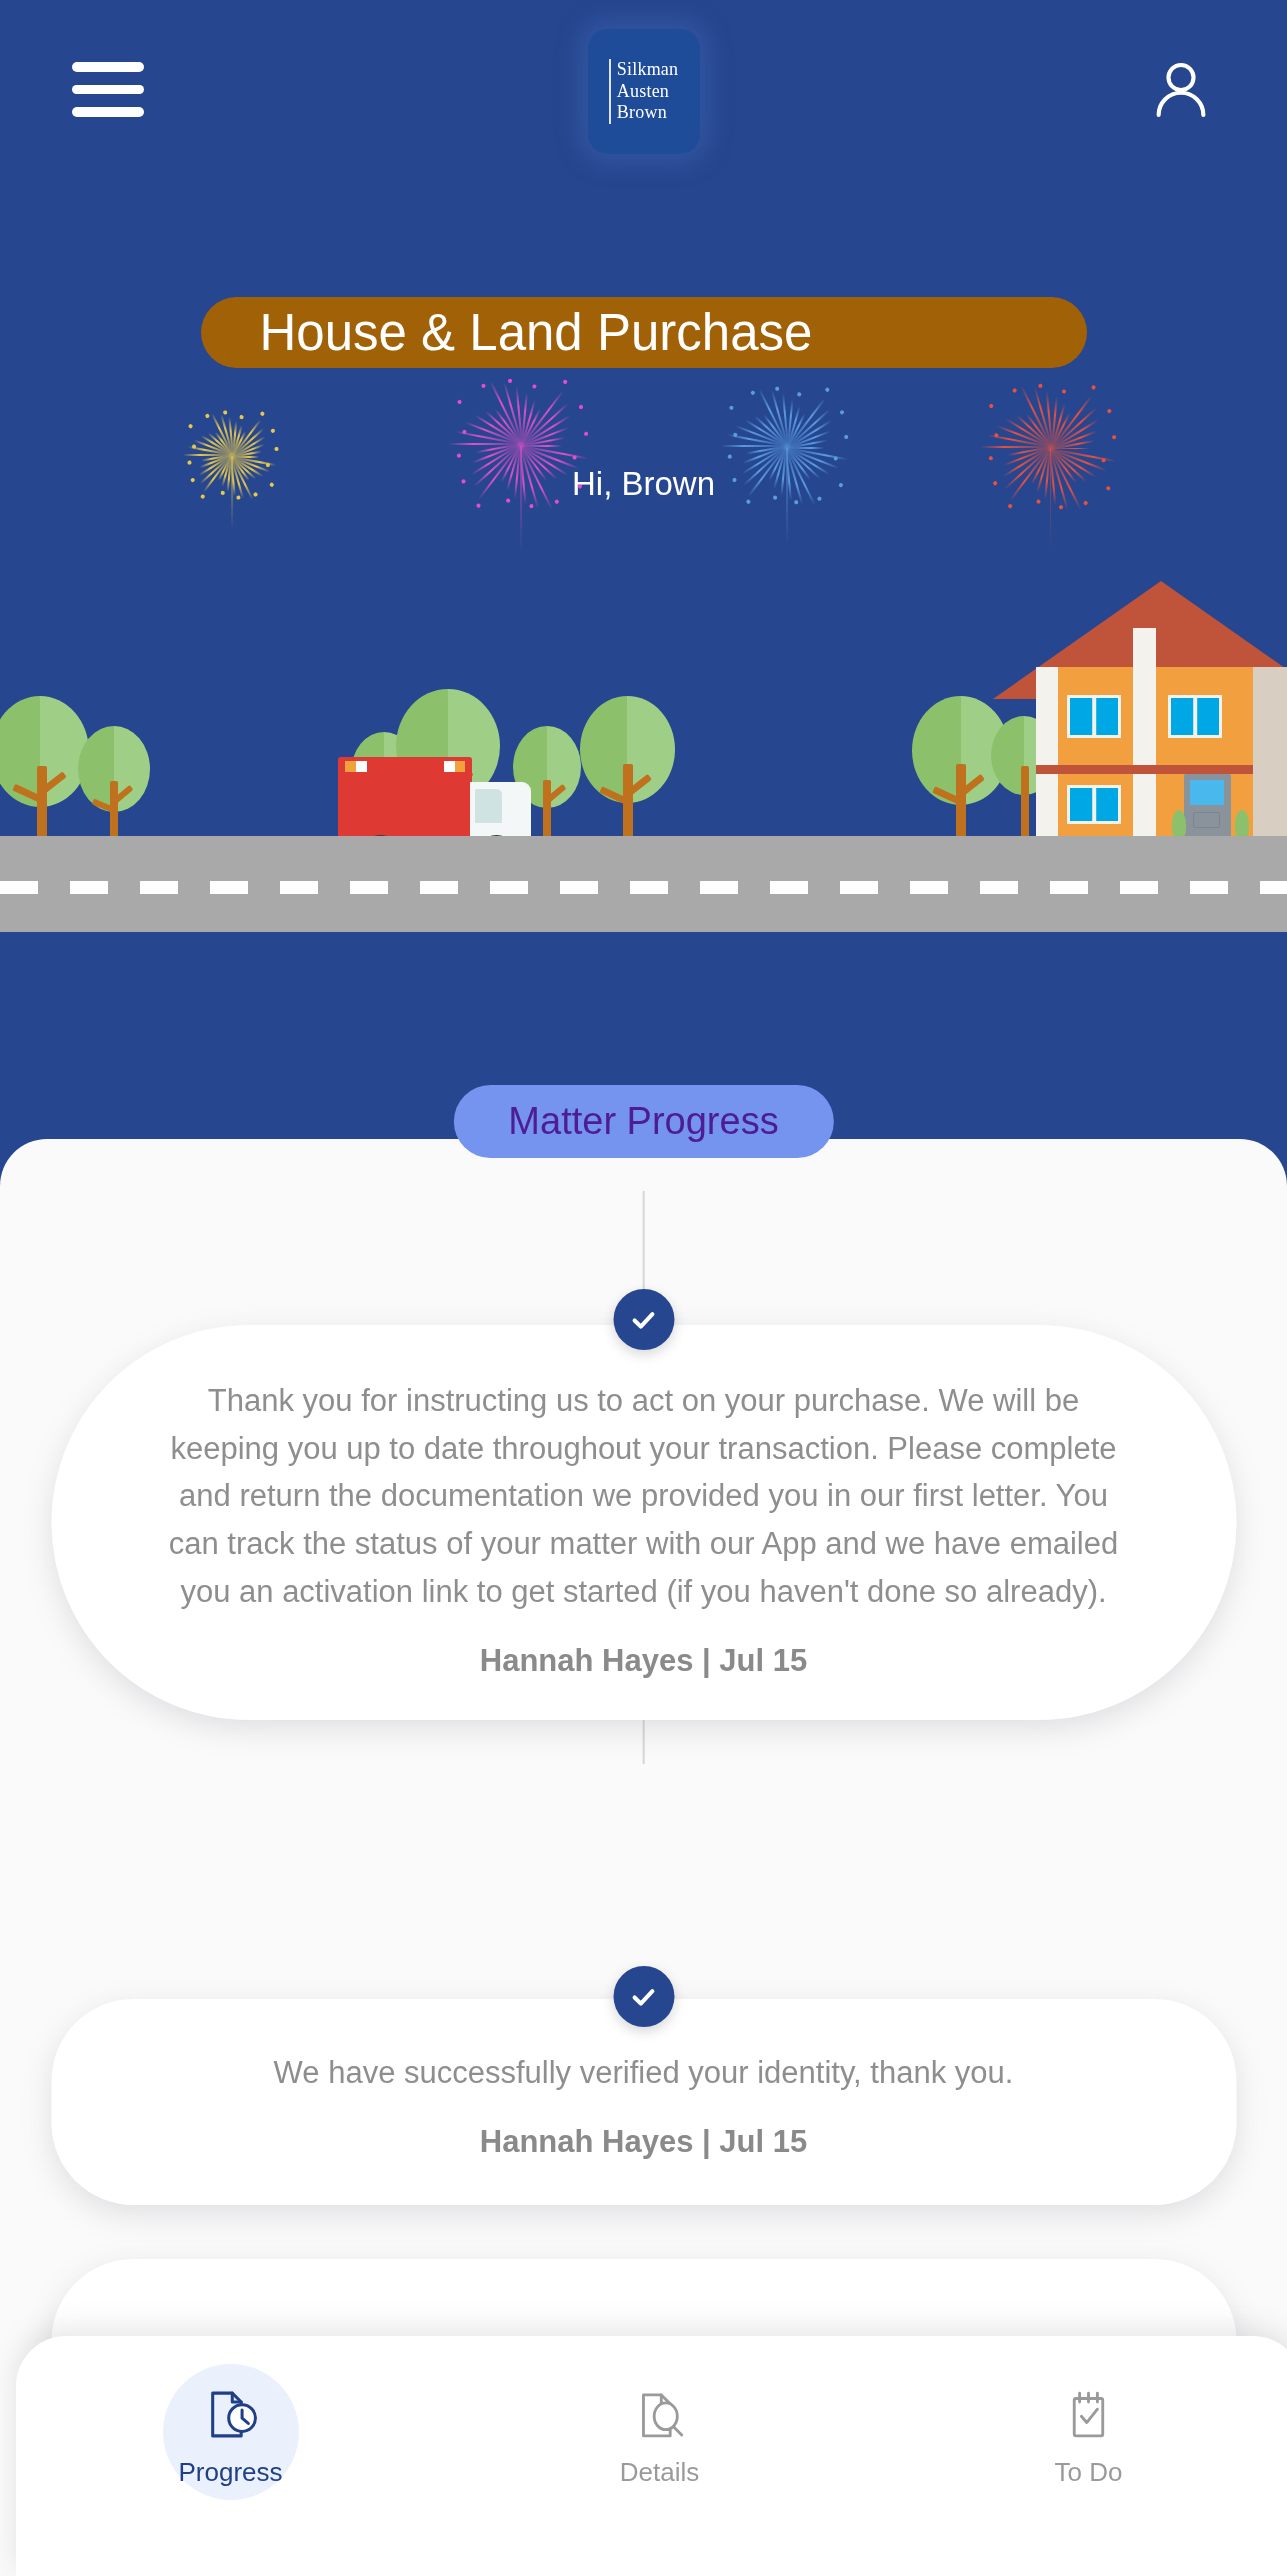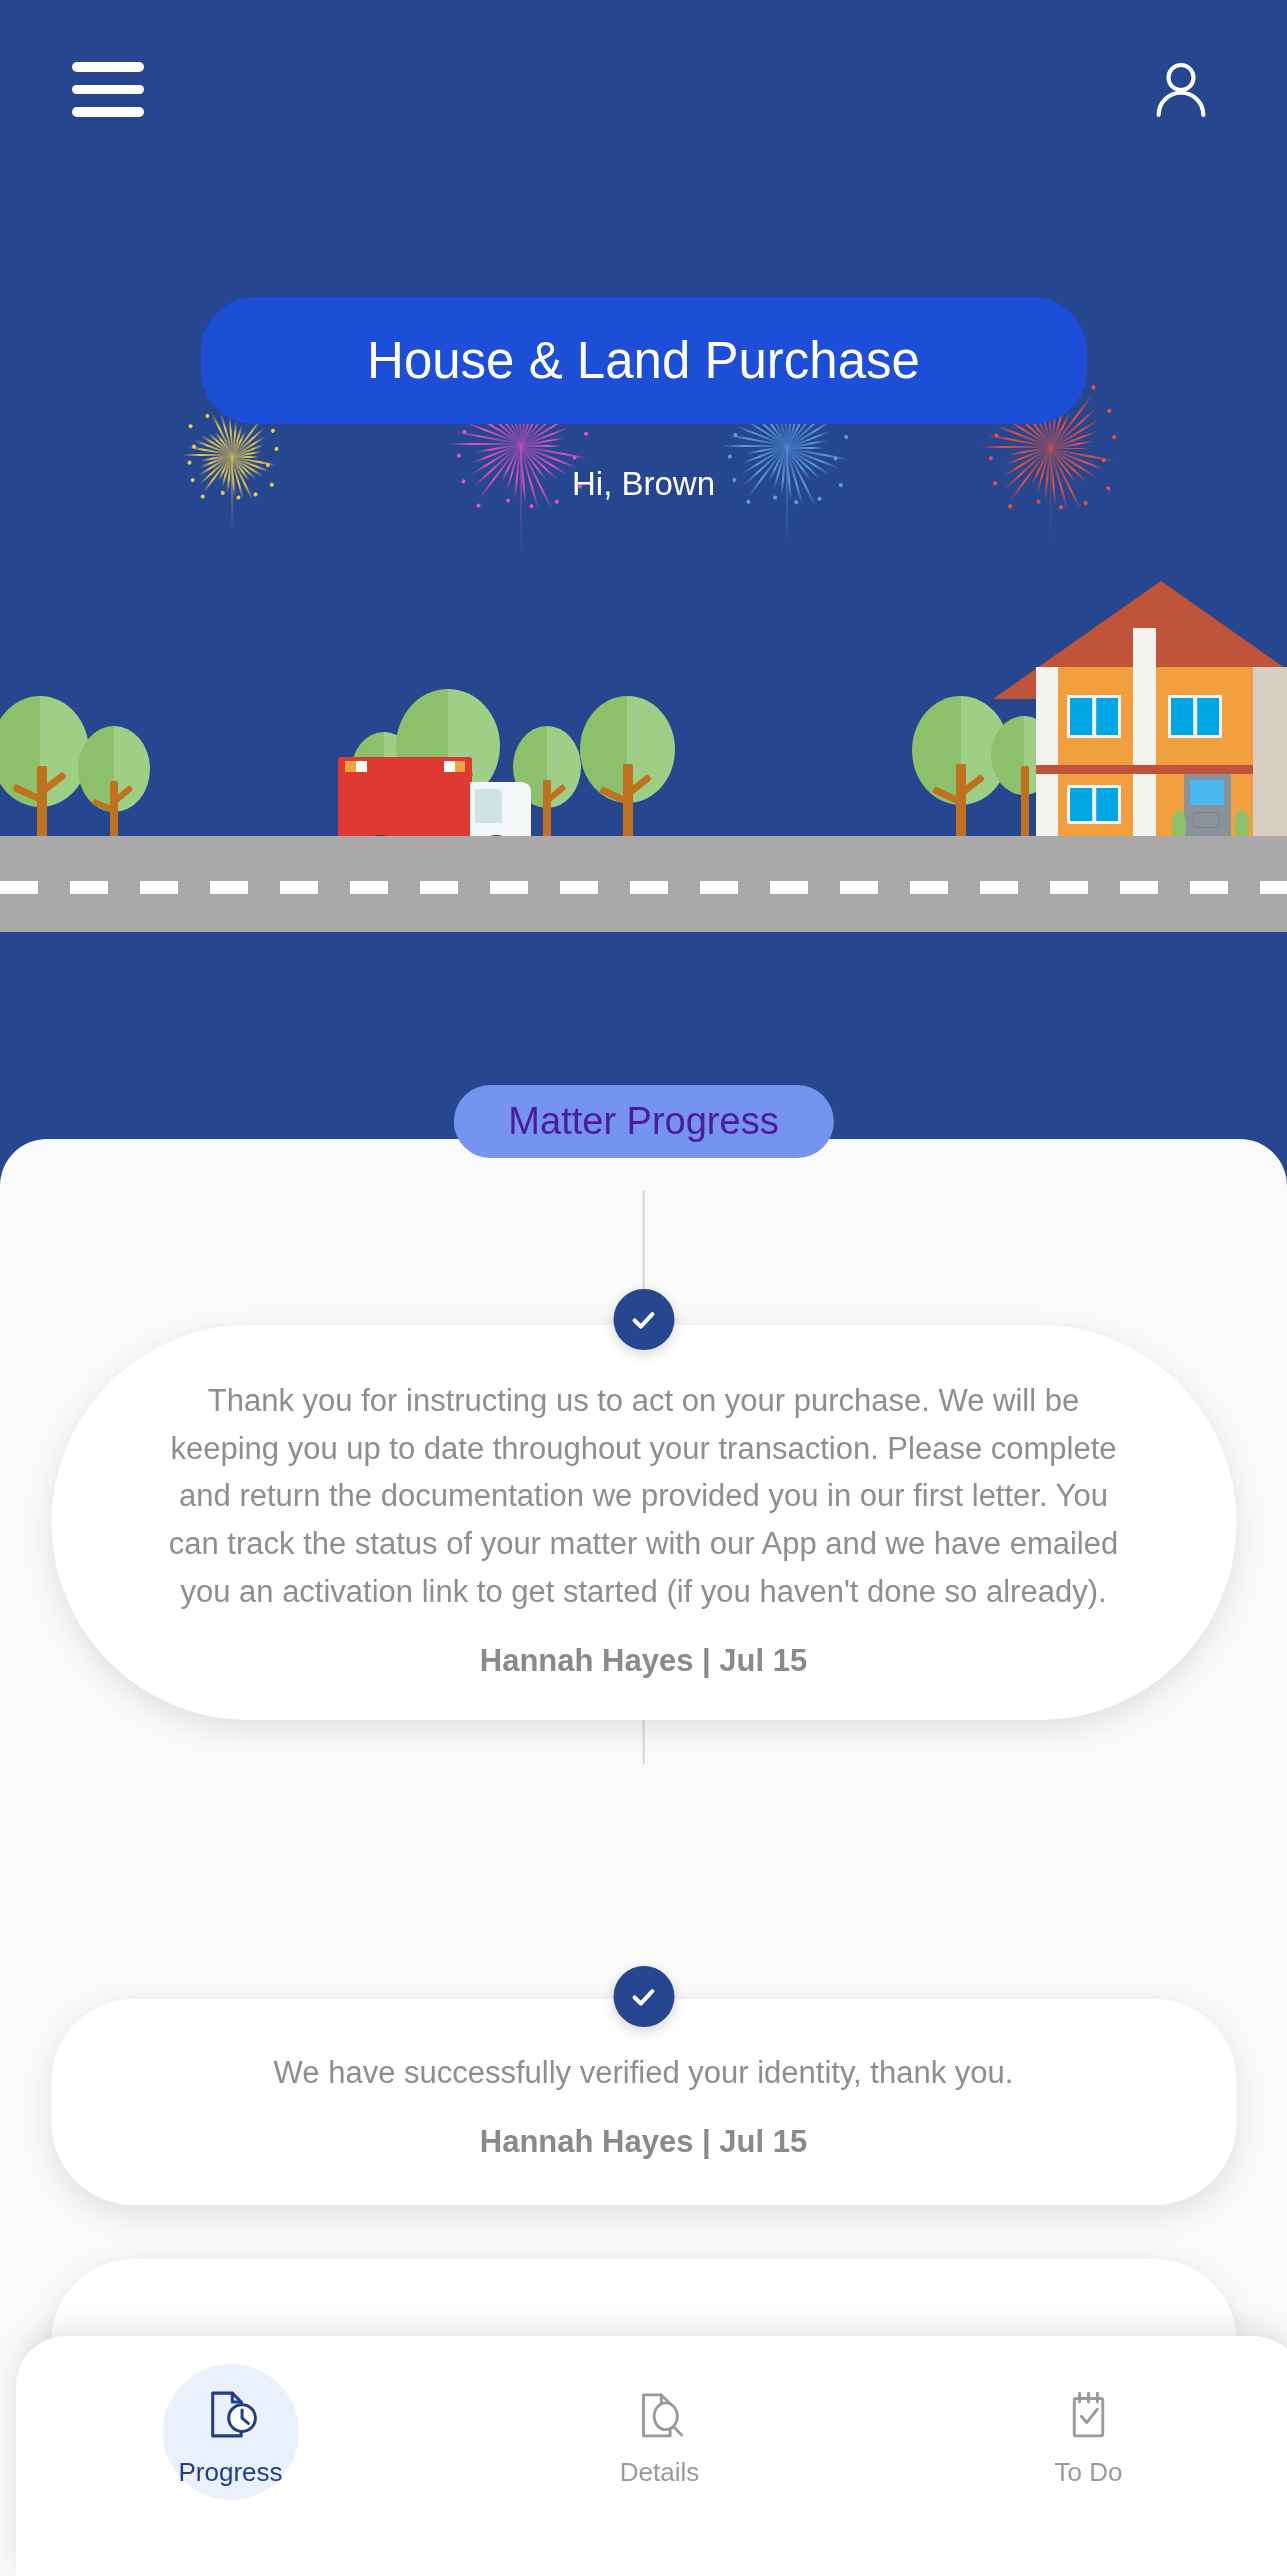--- a/index.html
+++ b/index.html
@@ -33,22 +33,22 @@
   .logo-words{ font-family:"Liberation Serif", serif; color:#fff;
     font-size:18px; line-height:1.22; letter-spacing:0.2px; }
 
   .account-icon{ width:68px; height:68px; cursor:pointer; }
 
   
   .hero{ position:absolute; top:0; left:0; width:1287px; height:1109px; overflow:hidden; }
 
   .title-pill{
     position:absolute; top:297px; left:50%; transform:translateX(-50%);
-    background:#1d4ed8; border-radius:54px;
-    padding:34px 59px; min-width:886px; text-align:center;
+    background:#a16207; border-radius:54px;
+    padding:6px 59px; min-width:886px; 
   }
   .title-pill h1{ color:#fff; font-size:51px; font-weight:400; white-space:nowrap; }
 
   .greeting{ position:absolute; top:465px; left:50%; transform:translateX(-50%);
     color:#fff; font-size:33px; font-weight:400; white-space:nowrap; z-index:4; }
 
   .firework{ position:absolute; }
   .fw-core{ position:absolute; left:50%; top:50%; width:1.8px; height:1.8px; }
   .fw-core i{ position:absolute; left:0; top:0; display:block;
     transform-origin:0 0; border-radius:0.9px; }
@@ -457,20 +457,30 @@
   </div>
 </div>
 
 <div class="app-header">
   <div class="hamburger">
     <span></span>
       <span></span>
       <span></span>
   </div>
 
+  <div class="logo-tile">
+    <div class="logo-inner">
+      <div class="logo-rule"></div>
+      <div class="logo-words">
+        <div>Silkman</div>
+        <div>Austen</div>
+        <div>Brown</div>
+      </div>
+    </div>
+  </div>
 
   <div class="account-icon">
     <svg viewBox="0 0 76 76" fill="none" stroke="#ffffff" stroke-width="4.6" stroke-linecap="round">
       <circle cx="38" cy="24" r="14"></circle>
       <path d="M13 66 a25 25 0 0 1 50 0"></path>
     </svg>
   </div>
 </div>
 
 <div class="sheet"></div>

